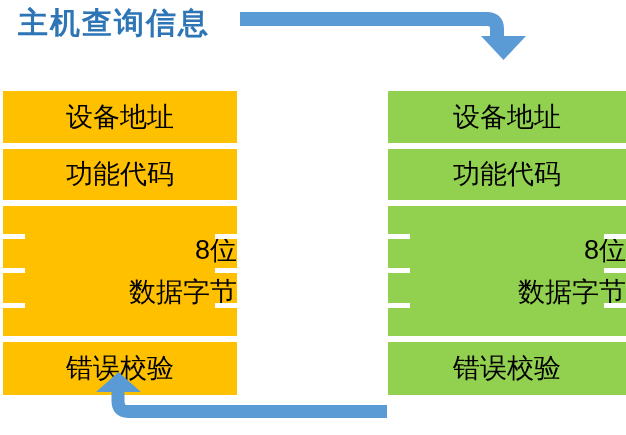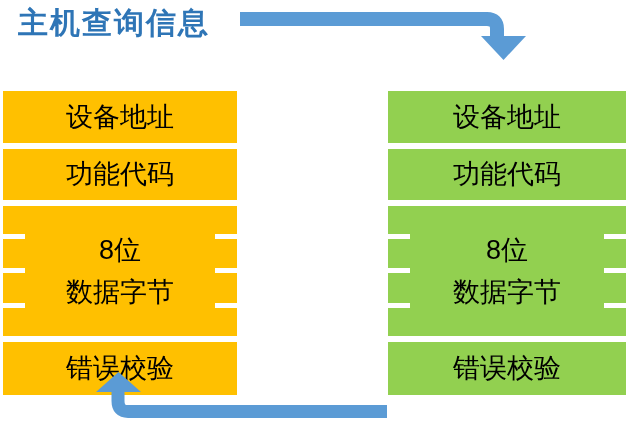--- a/index.html
+++ b/index.html
@@ -17,21 +17,21 @@
   .frame.left{left:3px;width:234px;}
   .frame.right{left:388px;width:238px;}
   .row{
     display:flex;align-items:center;justify-content:center;
     font-size:27px;color:#000;position:relative;line-height:1.2;
   }
   .frame.left .row{background:#FFC000;}
   .frame.right .row{background:#92D050;}
   .row.r1{height:52px;}
   .row.r2{height:51px;}
-  .row.r3{height:130px;flex-direction:column;gap:10px;}
+  .row.r3{height:130px;flex-direction:column;gap:10px;align-items:flex-end;}
   .row.r4{height:53px;}
   .tick{position:absolute;width:22px;height:5px;background:#FFFFFF;}
   .tick.tl{left:0;}
   .tick.tr{right:0;}
   .tick.y1{top:28px;}
   .tick.y2{top:62px;}
   .tick.y3{top:97px;}
   svg.arrow{position:absolute;left:0;top:0;pointer-events:none;}
 </style>
 </head>

